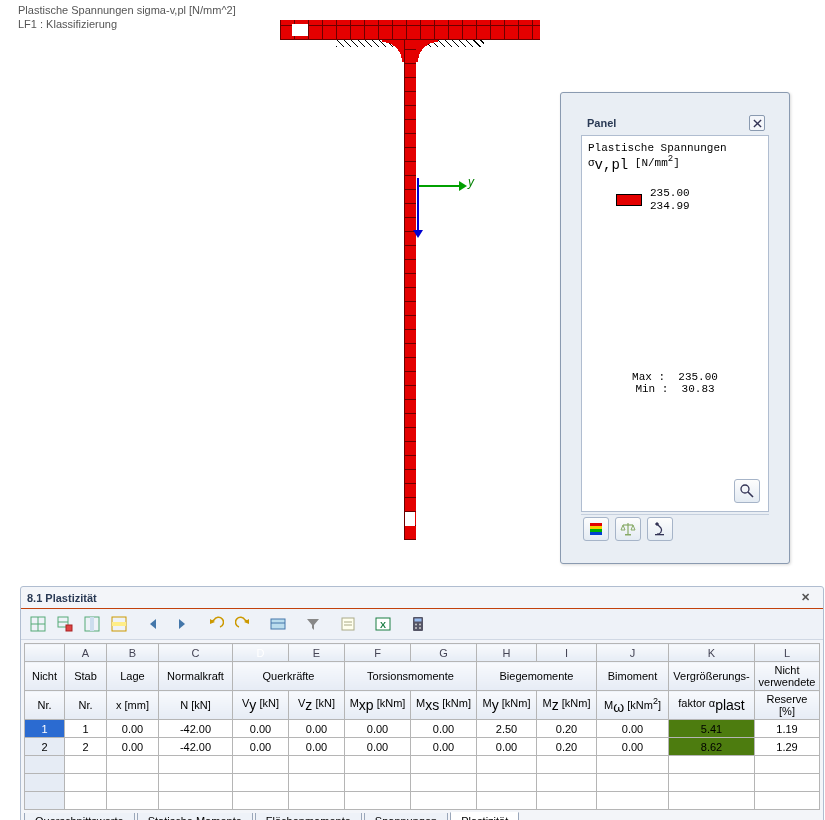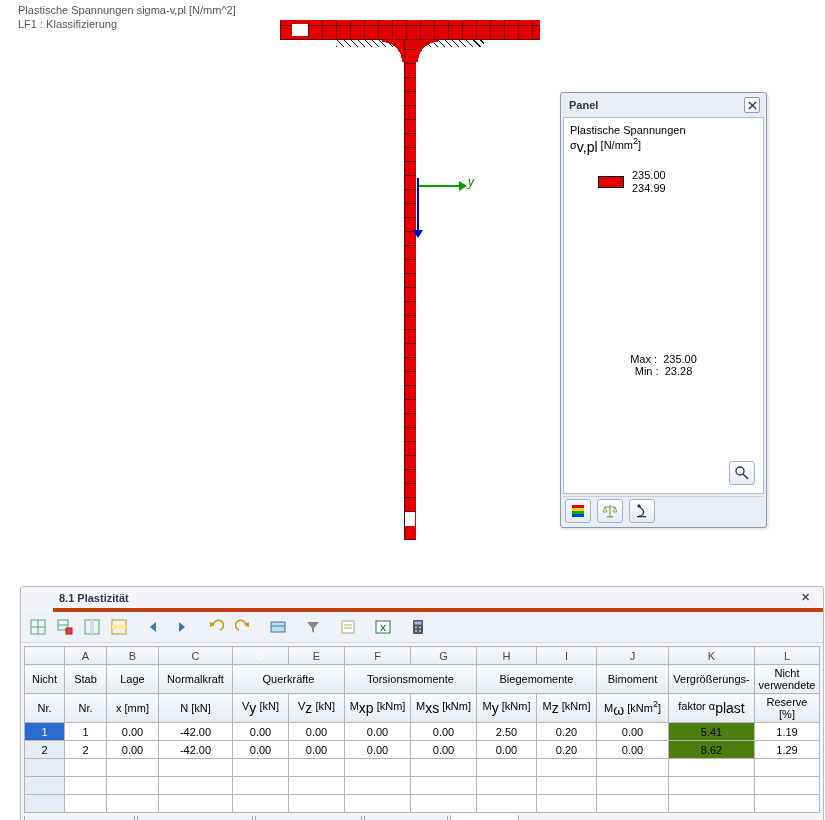--- a/index.html
+++ b/index.html
@@ -67,41 +67,41 @@
                       repeating-linear-gradient(0deg, #6a0000 0 1px, transparent 1px 14px);
     pointer-events:none;
   }
   .axis-y { position:absolute; top:158px; left:137px; }
   .axis-z { position:absolute; top:158px; left:130px; }
   .axis-lbl-y { position:absolute; top:155px; left:188px; color:#008000; font-style:italic; font-size:12px; }
   
   .panel {
     position: absolute;
     top: 92px; left: 560px;
-    width: 207px;
+    width: 230px;
     background: #e9eef4;
     border: 1px solid #8a9ab0;
     border-radius: 3px;
     box-shadow: 1px 1px 3px rgba(0,0,0,.15);
-    padding: 2px;
+    padding: 20px;
   }
   .panel-header {
     display:flex; align-items:center; justify-content:space-between;
     padding: 2px 4px 4px 6px;
     font-weight: bold;
     color:#2a3a55;
   }
   .panel-close {
     width: 16px; height: 16px; border:1px solid #8a9ab0;
     background:#f4f6fa; display:flex; align-items:center; justify-content:center;
     border-radius:2px; cursor:pointer;
   }
   .panel-body {
     background:#fff; border:1px solid #b0bdd0;
-    padding:6px; font-size:11px;
+    padding:6px; font-size:11px;font-family:Liberation Mono, monospace;
   }
   .legend-row { display:flex; align-items:center; margin:14px 0 0 28px; }
   .legend-swatch { width:26px; height:12px; background:#e40000; border:1px solid #000; margin-right:8px;}
   .legend-vals { line-height:1.2; }
   .spacer { height:150px; }
   .panel-stats { text-align:center; padding:8px 0; border-top:0; }
   .panel-btn-row {
     display:flex; justify-content:flex-end; padding:6px 2px 2px;
   }
   .panel-btn-row2 {
@@ -122,22 +122,21 @@
     top: 586px; left: 20px;
     width: 804px;
     border:1px solid #b0bdd0;
     border-radius:3px;
     background:#f3f5f9;
   }
   .tp-header {
     display:flex; justify-content:space-between; align-items:center;
     padding:4px 6px;
     font-weight:bold; color:#2a3a55;
-    border-bottom:4px solid #c2410c;
-    margin-left:32px;
+    border-bottom:1px solid #c2410c;
   }
   .tp-close { width:16px; cursor:pointer; color:#555;}
   .toolbar {
     display:flex; align-items:center; gap:3px;
     padding:4px 5px;
     border-bottom:1px solid #d0d8e4;
     background:#eef2f8;
   }
   .tb-sep { width:5px; }
   .tb-btn {
@@ -240,21 +239,21 @@
       <div class="legend-vals">
         <div>235.00</div>
         <div>234.99</div>
       </div>
     </div>
     <div class="spacer"></div>
     <div class="panel-stats">
       <span>Max  :</span>
       &nbsp;<span>235.00</span><br>
       <span>Min   :</span>
-      &nbsp;<span>23.28</span>
+      &nbsp;<span>30.83</span>
     </div>
     <div style="height:70px"></div>
     <div class="panel-btn-row">
       <div class="icon-btn">
         <svg viewBox="0 0 16 16">
             <circle cx="6" cy="6" r="4" fill="none" stroke="#335" stroke-width="1.3"></circle>
             <line x1="9" y1="9" x2="14" y2="14" stroke="#335" stroke-width="1.6"></line>
           </svg>
       </div>
     </div>

